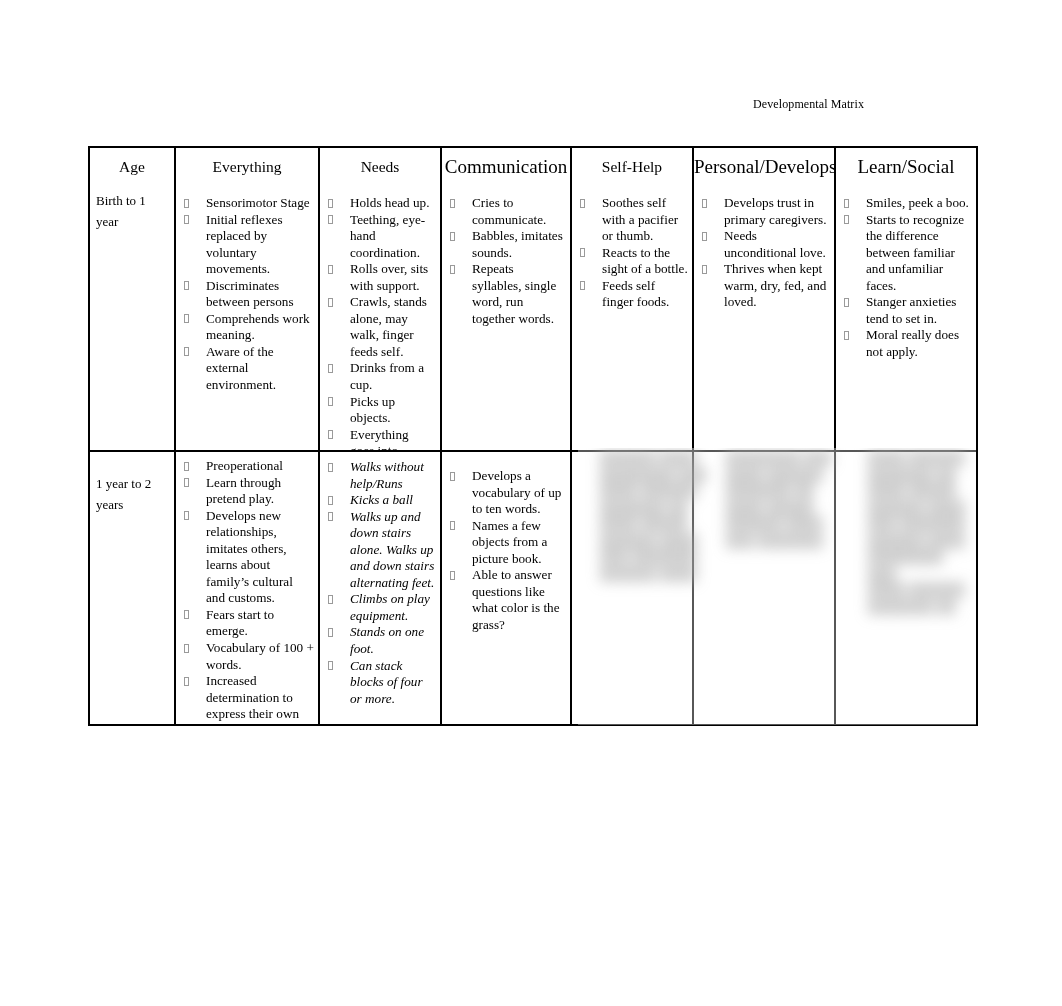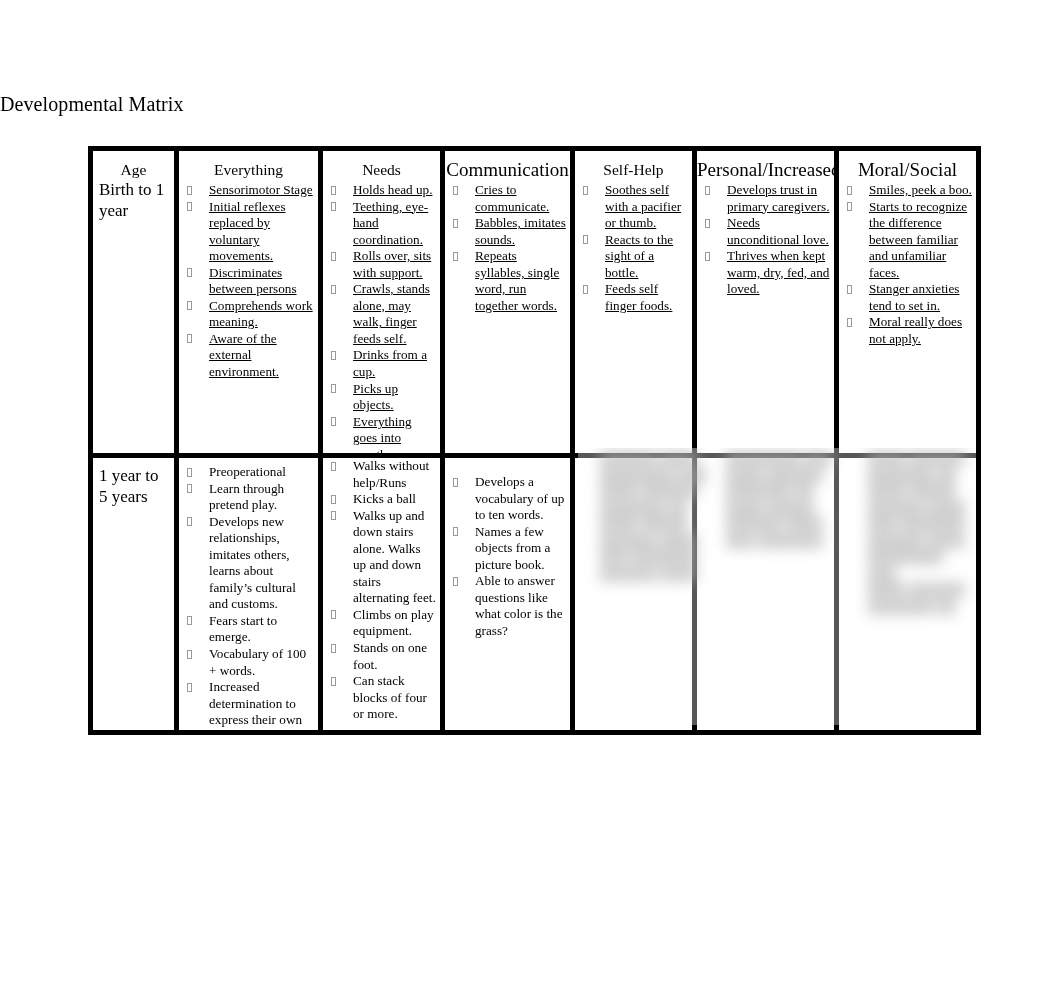--- a/index.html
+++ b/index.html
@@ -16,39 +16,39 @@
     color: #000000;
     position: relative;
   }
 
   
   #doc-title {
     position: absolute;
     left: 0;
     top: 95px;
     width: 864px;
-    text-align: left;
-    font-size: 20px;
+    text-align: right;
+    font-size: 12px;
     line-height: 19px;
     letter-spacing: 0.1px;
   }
 
   
   #matrix-table {
     position: absolute;
     left: 88px;
     top: 146px;
     width: 888px;
     border-collapse: collapse;
     table-layout: fixed;
   }
   #matrix-table td {
     vertical-align: top;
     padding: 0;
-    border: 5px solid #000000;
+    border: 2px solid #000000;
     background: #ffffff;
     position: relative;
   }
 
   
   col.c-age   { width: 86px;  }
   col.c-cog   { width: 144px; }
   col.c-mot   { width: 122px; }
   col.c-com   { width: 130px; }
   col.c-self  { width: 122px; }
@@ -73,34 +73,35 @@
     font-size: 15.5px;
     line-height: 20px;
     padding-top: 9px;
     white-space: nowrap;
   }
   .col-head.narrow { font-size: 19px; }
 
   
   .age-label {
     display: block;
-    font-size: 17px;
+    font-size: 13px;
     line-height: 20.5px;
     padding: 0 4px 0 6px;
     text-align: left;
+    margin-top: 14px;
   }
   .age-label.r2 { padding-top: 8px; }
 
   
   ul.bullets {
     list-style: none;
     margin: 0;
     padding: 0 4px 0 0;
   }
-  ul.bullets.pad-top-head { margin-top: 2px; text-decoration: underline; }
+  ul.bullets.pad-top-head { margin-top: 18px; }
   ul.bullets li {
     position: relative;
     font-size: 13.2px;
     line-height: 16.55px;
     padding-left: 30px;
     margin: 0;
     text-align: left;
   }
   
   ul.bullets li .tofu {
@@ -220,66 +221,66 @@
         <ul class="bullets pad-top-head">
               <li><span class="tofu"></span>Soothes self with a pacifier or thumb.</li>
               <li><span class="tofu"></span>Reacts to the sight of a bottle.</li>
               <li><span class="tofu"></span>Feeds self finger foods.</li>
             </ul>
       </div>
     </td>
 
     <td>
       <div class="cell-inner">
-        <span class="col-head narrow">Personal/Increased</span>
+        <span class="col-head narrow">Personal/Develops</span>
         <ul class="bullets pad-top-head">
               <li><span class="tofu"></span>Develops trust in primary caregivers.</li>
               <li><span class="tofu"></span>Needs unconditional love.</li>
               <li><span class="tofu"></span>Thrives when kept warm, dry, fed, and loved.</li>
             </ul>
       </div>
     </td>
 
     <td>
       <div class="cell-inner">
-        <span class="col-head narrow">Moral/Social</span>
+        <span class="col-head narrow">Learn/Social</span>
         <ul class="bullets pad-top-head">
               <li><span class="tofu"></span>Smiles, peek a boo.</li>
               <li><span class="tofu"></span>Starts to recognize the difference between familiar and unfamiliar faces.</li>
               <li><span class="tofu"></span>Stanger anxieties tend to set in.</li>
               <li><span class="tofu"></span>Moral really does not apply.</li>
             </ul>
       </div>
     </td>
   </tr>
 
   <tr class="row-band2">
 
     <td>
       <div class="cell-inner">
-        <span class="age-label r2">1 year to 5 years</span>
+        <span class="age-label r2">1 year to 2 years</span>
       </div>
     </td>
 
     <td>
       <div class="cell-inner">
         <ul class="bullets" style="margin-top:6px;">
               <li><span class="tofu"></span>Preoperational</li>
               <li><span class="tofu"></span>Learn through pretend play.</li>
               <li><span class="tofu"></span>Develops new relationships, imitates others, learns about family’s cultural and customs.</li>
               <li><span class="tofu"></span>Fears start to emerge.</li>
               <li><span class="tofu"></span>Vocabulary of 100 + words.</li>
               <li><span class="tofu"></span>Increased determination to express their own</li>
             </ul>
       </div>
     </td>
 
     <td>
       <div class="cell-inner">
-        <ul class="bullets" style="">
+        <ul class="bullets" style="margin-top:7px;font-style:italic;">
               <li><span class="tofu"></span>Walks without help/Runs</li>
               <li><span class="tofu"></span>Kicks a ball</li>
               <li><span class="tofu"></span>Walks up and down stairs alone. Walks up and down stairs alternating feet.</li>
               <li><span class="tofu"></span>Climbs on play equipment.</li>
               <li><span class="tofu"></span>Stands on one foot.</li>
               <li><span class="tofu"></span>Can stack blocks of four or more.</li>
             </ul>
       </div>
     </td>
 

